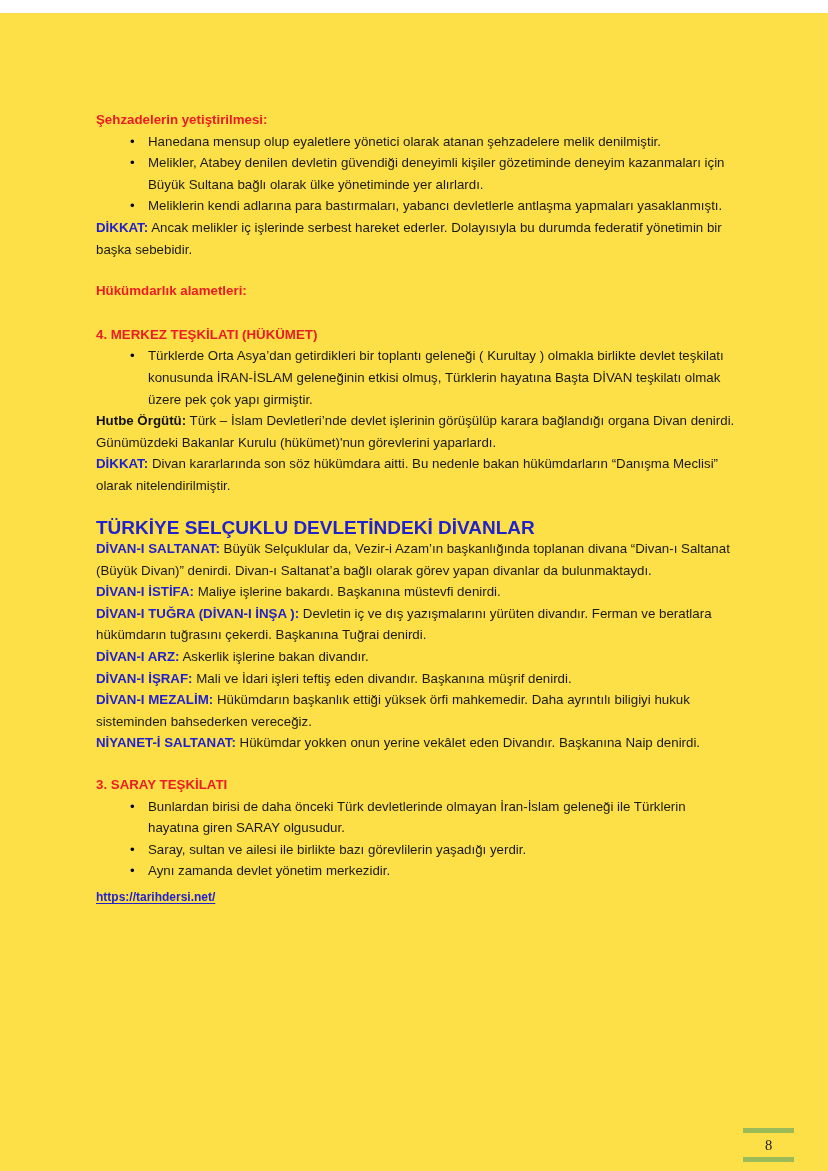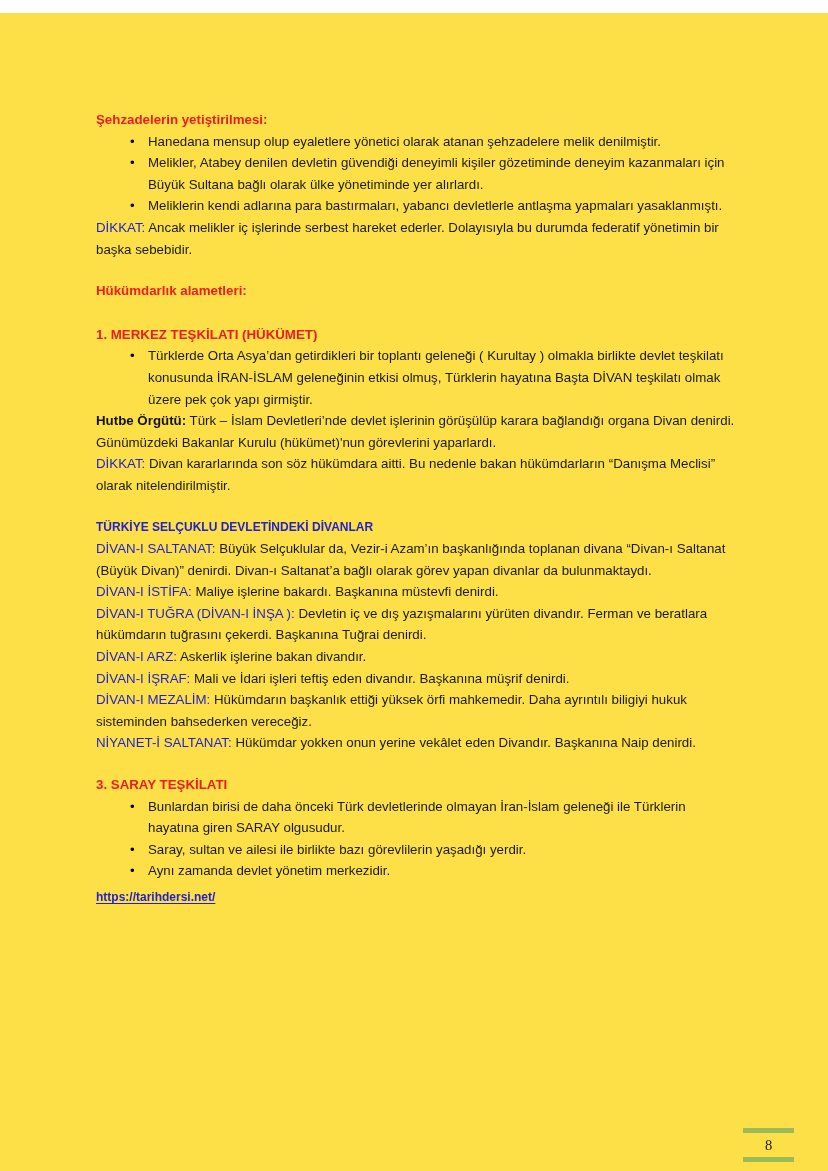--- a/index.html
+++ b/index.html
@@ -40,28 +40,28 @@
     margin: 0;
   }
   .heading-red {
     font-size: 13.3px;
     line-height: 21.6px;
     font-weight: bold;
     color: #ec1c24;
     margin: 0;
   }
   .heading-blue {
-    font-size: 12px;
+    font-size: 19px;
     line-height: 21.6px;
     font-weight: bold;
     color: #2222cc;
     margin: 0;
   }
   .lead-blue {
-    font-weight: normal;
+    font-weight: bold;
     color: #2222cc;
   }
   .lead-black {
     font-weight: bold;
     color: #111111;
   }
 
   
   ul.bullets {
     list-style: none;
@@ -147,21 +147,21 @@
 
     <div class="spacer-md"></div>
 
     
     <p class="heading-red">Hükümdarlık alametleri:</p>
 
 
     <div class="spacer-lg"></div>
 
     
-    <p class="heading-red">1. MERKEZ TEŞKİLATI (HÜKÜMET)</p>
+    <p class="heading-red">4. MERKEZ TEŞKİLATI (HÜKÜMET)</p>
 
     <ul class="bullets">
       <li><span class="bullet-glyph">•</span><span>Türklerde Orta Asya’dan getirdikleri bir toplantı geleneği ( Kurultay ) olmakla birlikte devlet teşkilatı konusunda İRAN-İSLAM geleneğinin etkisi olmuş, Türklerin hayatına Başta DİVAN teşkilatı olmak üzere pek çok yapı girmiştir.</span></li>
     </ul>
 
     <p class="blk">
       <span class="lead-black">Hutbe Örgütü:</span><span> Türk – İslam Devletleri’nde devlet işlerinin görüşülüp karara bağlandığı organa Divan denirdi. Günümüzdeki Bakanlar Kurulu (hükümet)'nun görevlerini yaparlardı.</span>
     </p>
 
     <p class="blk">

